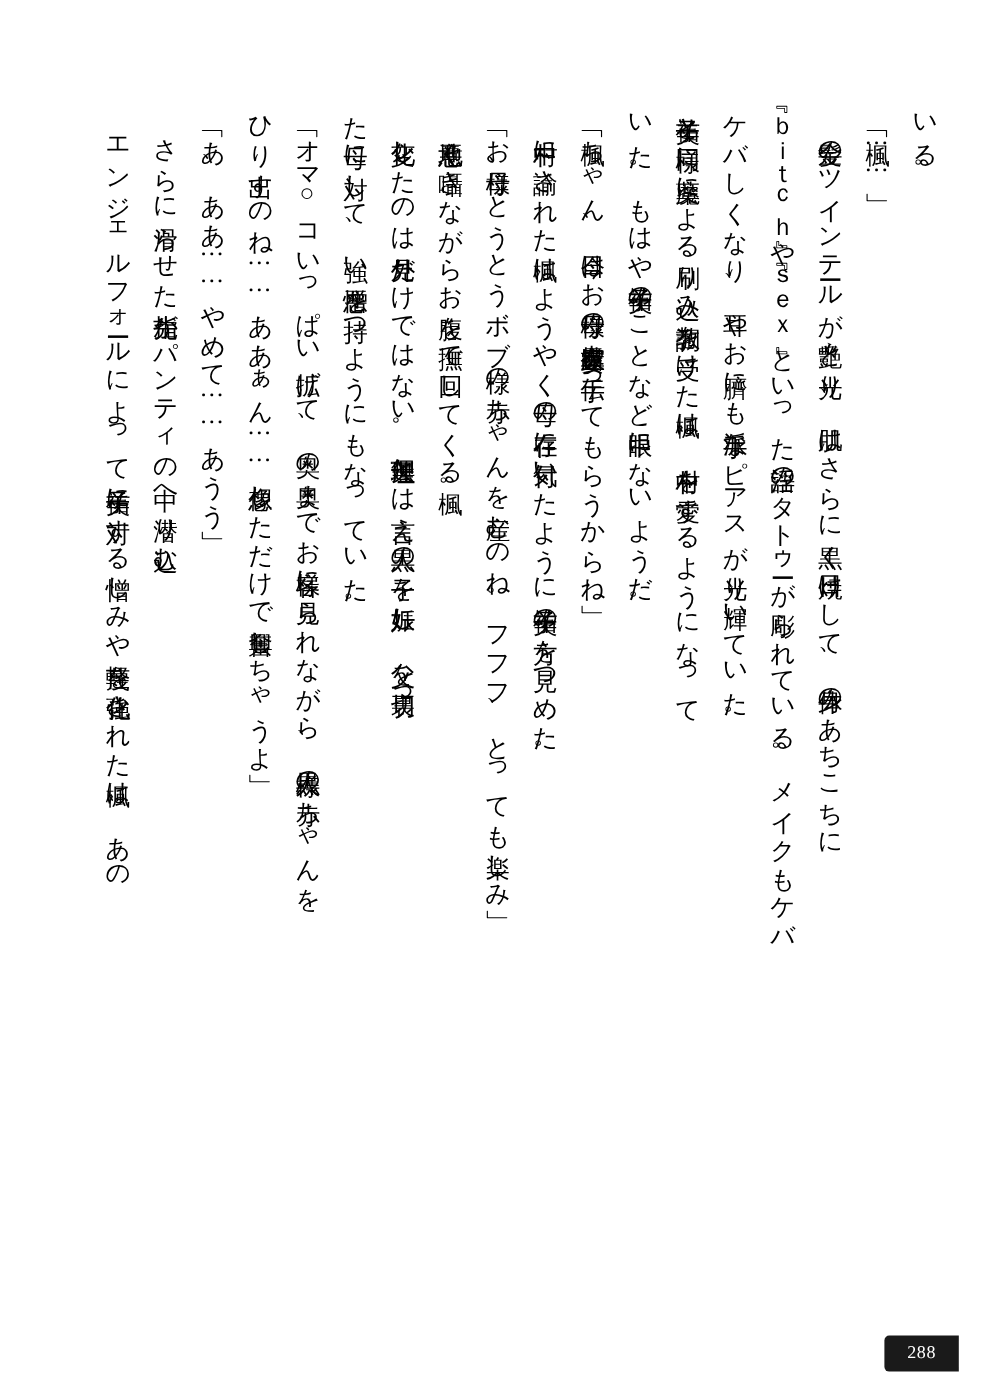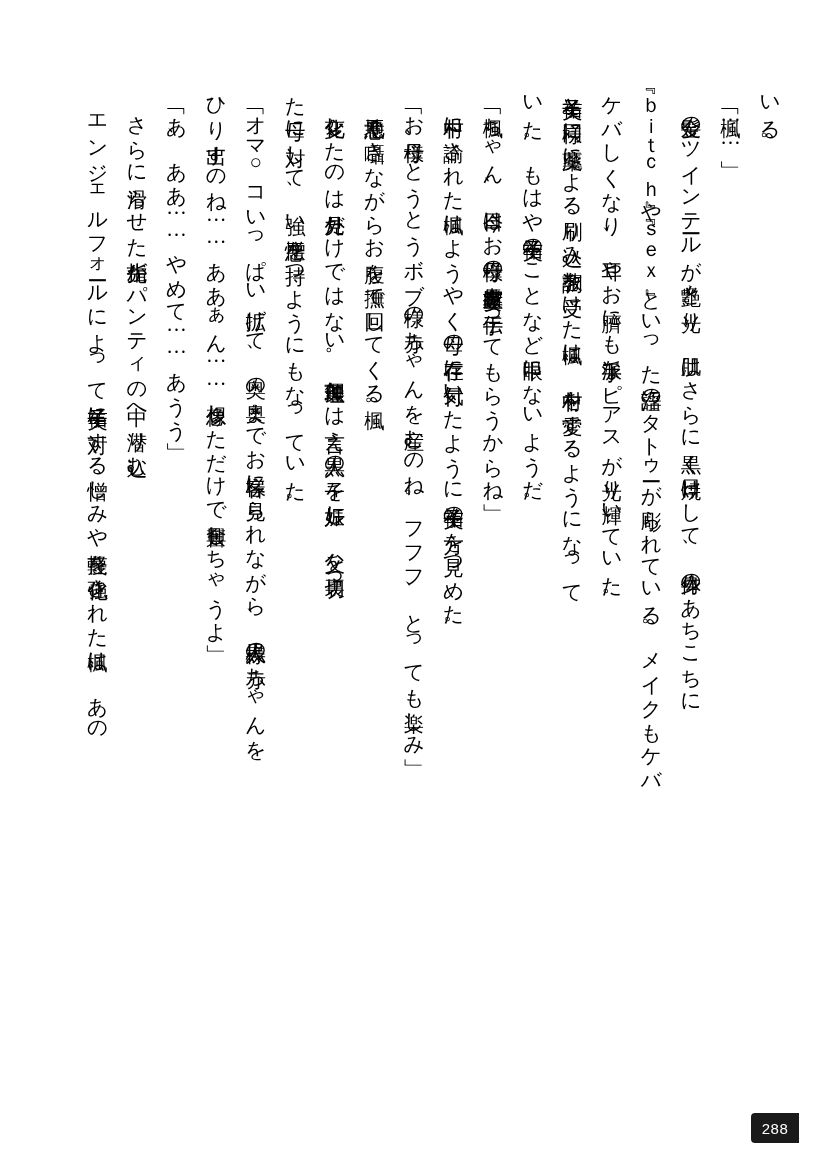--- a/index.html
+++ b/index.html
@@ -50,26 +50,26 @@
 
   .indent-1 {
     text-indent: 20px;
   }
 
   
   #page-number {
     position: absolute;
     right: 28px;
     bottom: 22px;
-    width: 48px;
+    width: 62px;
     height: 30px;
     background: #1a1a1a;
     color: #ffffff;
     border-radius: 4px 0 0 4px;
-    font-family: Liberation Sans, sans-serif;
+    font-family: Liberation Serif, serif;
     font-size: 15px;
     letter-spacing: 0.5px;
     display: flex;
     align-items: center;
     justify-content: center;
   }
 </style>
 </head>
 <body>
 

